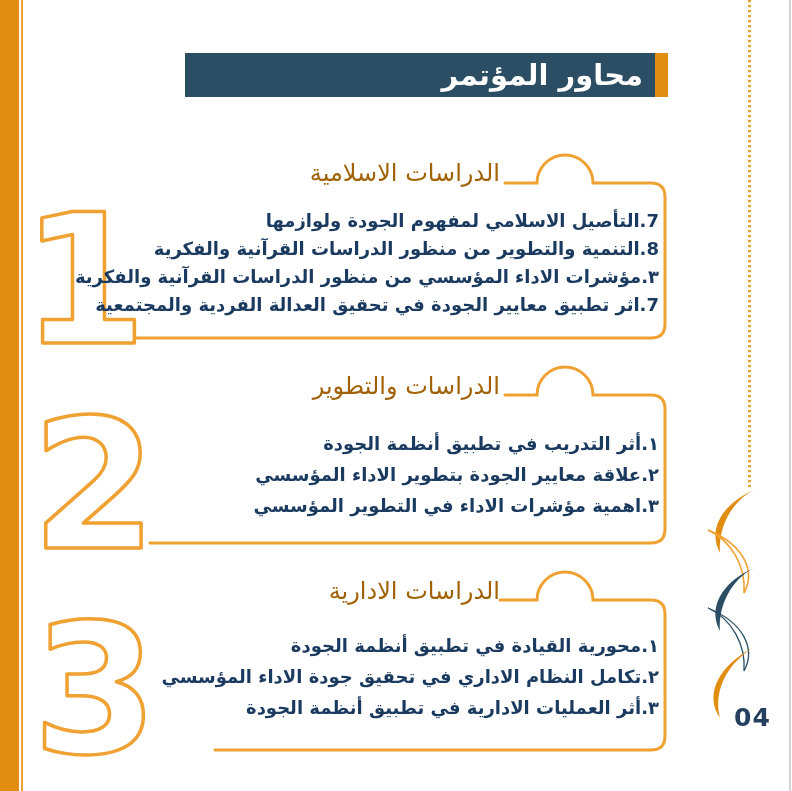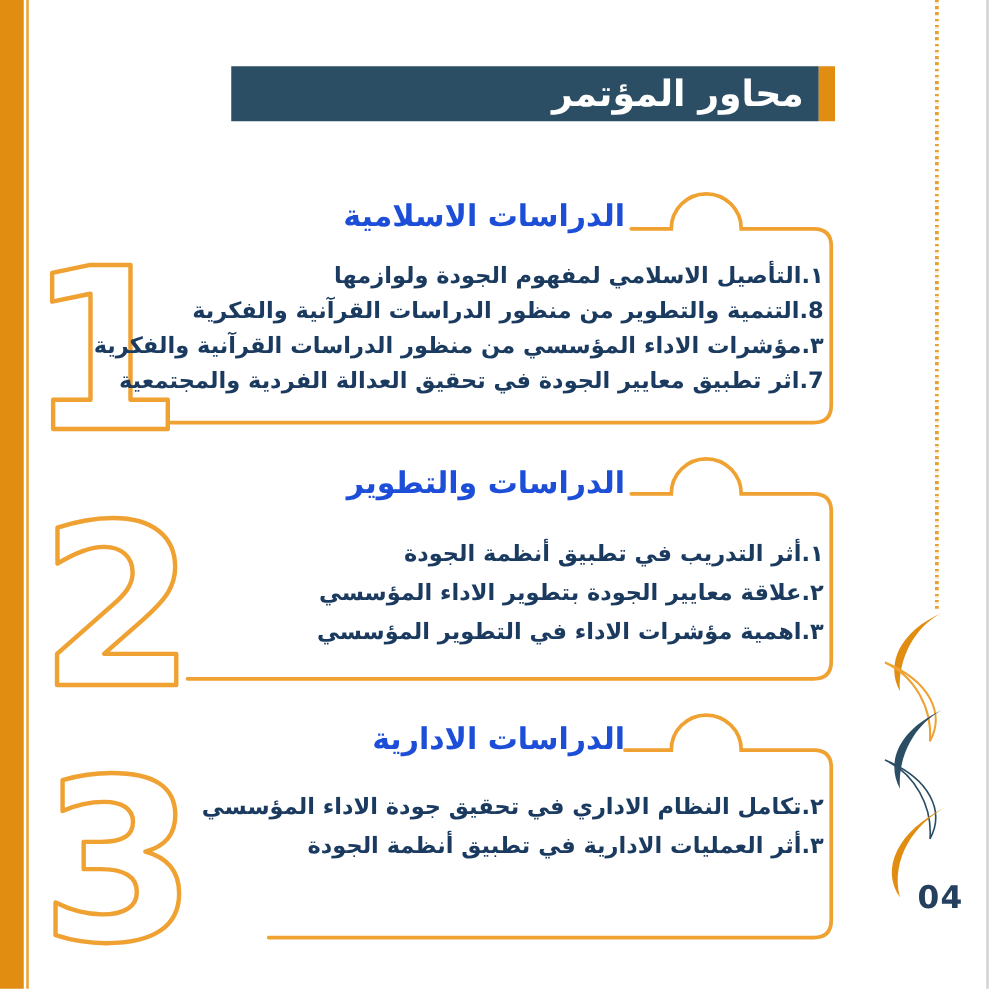--- a/index.html
+++ b/index.html
@@ -32,21 +32,21 @@
     color:#ffffff;font-size:29px;font-weight:bold;line-height:44px;
     padding-left:14px;padding-right:12px;direction:rtl;
   }
   .header-cap{width:13px;background:#E08D12;}
 
   
   .sec{position:absolute;left:0;width:792px;}
   .sec .frame{position:absolute;left:0;top:0;pointer-events:none;}
   .sec-title{
     position:absolute;margin:0;direction:rtl;text-align:right;
-    color:#1d4ed8;font-size:24px;font-weight:bold;line-height:40px;
+    color:#a16207;font-size:24px;font-weight:normal;line-height:40px;
     white-space:nowrap;
   }
   .sec-items{
     position:absolute;direction:rtl;text-align:right;
     color:#1A3A5F;font-weight:bold;font-size:18px;white-space:nowrap;
   }
   .sec-items .item{direction:rtl;}
 
   .sec1{top:140px;height:215px;}
   .sec1 .sec-title{right:292px;top:13px;}
@@ -91,21 +91,21 @@
     <div class="header-cap"></div>
   </div>
 
   <section class="sec sec1">
     <svg class="frame" width="792" height="215" viewBox="0 0 792 215">
       <path class="box" d="M 505 43 H 537 A 28 28 0 0 1 593 43 H 651 Q 665 43 665 57 V 184 Q 665 198 651 198 H 118"></path>
       <text class="bignum" x="84" y="203">1</text>
     </svg>
     <h2 class="sec-title" dir="rtl">الدراسات الاسلامية</h2>
     <div class="sec-items" dir="rtl">
-      <div class="item">١.التأصيل الاسلامي لمفهوم الجودة ولوازمها</div>
+      <div class="item">7.التأصيل الاسلامي لمفهوم الجودة ولوازمها</div>
       <div class="item">8.التنمية والتطوير من منظور الدراسات القرآنية والفكرية</div>
       <div class="item">٣.مؤشرات الاداء المؤسسي من منظور الدراسات القرآنية والفكرية</div>
       <div class="item">7.اثر تطبيق معايير الجودة في تحقيق العدالة الفردية والمجتمعية</div>
     </div>
   </section>
 
   <section class="sec sec2">
     <svg class="frame" width="792" height="210" viewBox="0 0 210 -1 792 210">
       <svg x="0" y="0" width="792" height="210" viewBox="0 0 792 210">
         <path class="box" d="M 505 45 H 537 A 28 28 0 0 1 593 45 H 651 Q 665 45 665 59 V 179 Q 665 193 651 193 H 150"></path>
@@ -120,20 +120,21 @@
     </div>
   </section>
 
   <section class="sec sec3">
     <svg class="frame" width="792" height="212" viewBox="0 0 792 212">
       <path class="box" d="M 500 45 H 537 A 28 28 0 0 1 593 45 H 651 Q 665 45 665 59 V 181 Q 665 195 651 195 H 215"></path>
       <text class="bignum" x="95" y="197">3</text>
     </svg>
     <h2 class="sec-title" dir="rtl">الدراسات الادارية</h2>
     <div class="sec-items" dir="rtl">
+      <div class="item">١.محورية القيادة في تطبيق أنظمة الجودة</div>
       <div class="item">٢.تكامل النظام الاداري في تحقيق جودة الاداء المؤسسي</div>
       <div class="item">٣.أثر العمليات الادارية في تطبيق أنظمة الجودة</div>
     </div>
   </section>
 
   <svg class="ribbon" width="54" height="232" viewBox="0 0 54 232">
     <path d="M50,3 C16,18 4,44 16,66 C14,40 28,14 50,3 Z" fill="#E08D12"></path>
     <path d="M4,43 C40,58 52,84 40,106 C42,80 28,54 4,43 Z" fill="none" stroke="#EFA132" stroke-width="1.6"></path>
     <path d="M50,81 C16,96 4,122 16,144 C14,118 28,92 50,81 Z" fill="#2B4E64"></path>
     <path d="M4,121 C40,136 52,162 40,184 C42,158 28,132 4,121 Z" fill="none" stroke="#2B4E64" stroke-width="1.3"></path>

